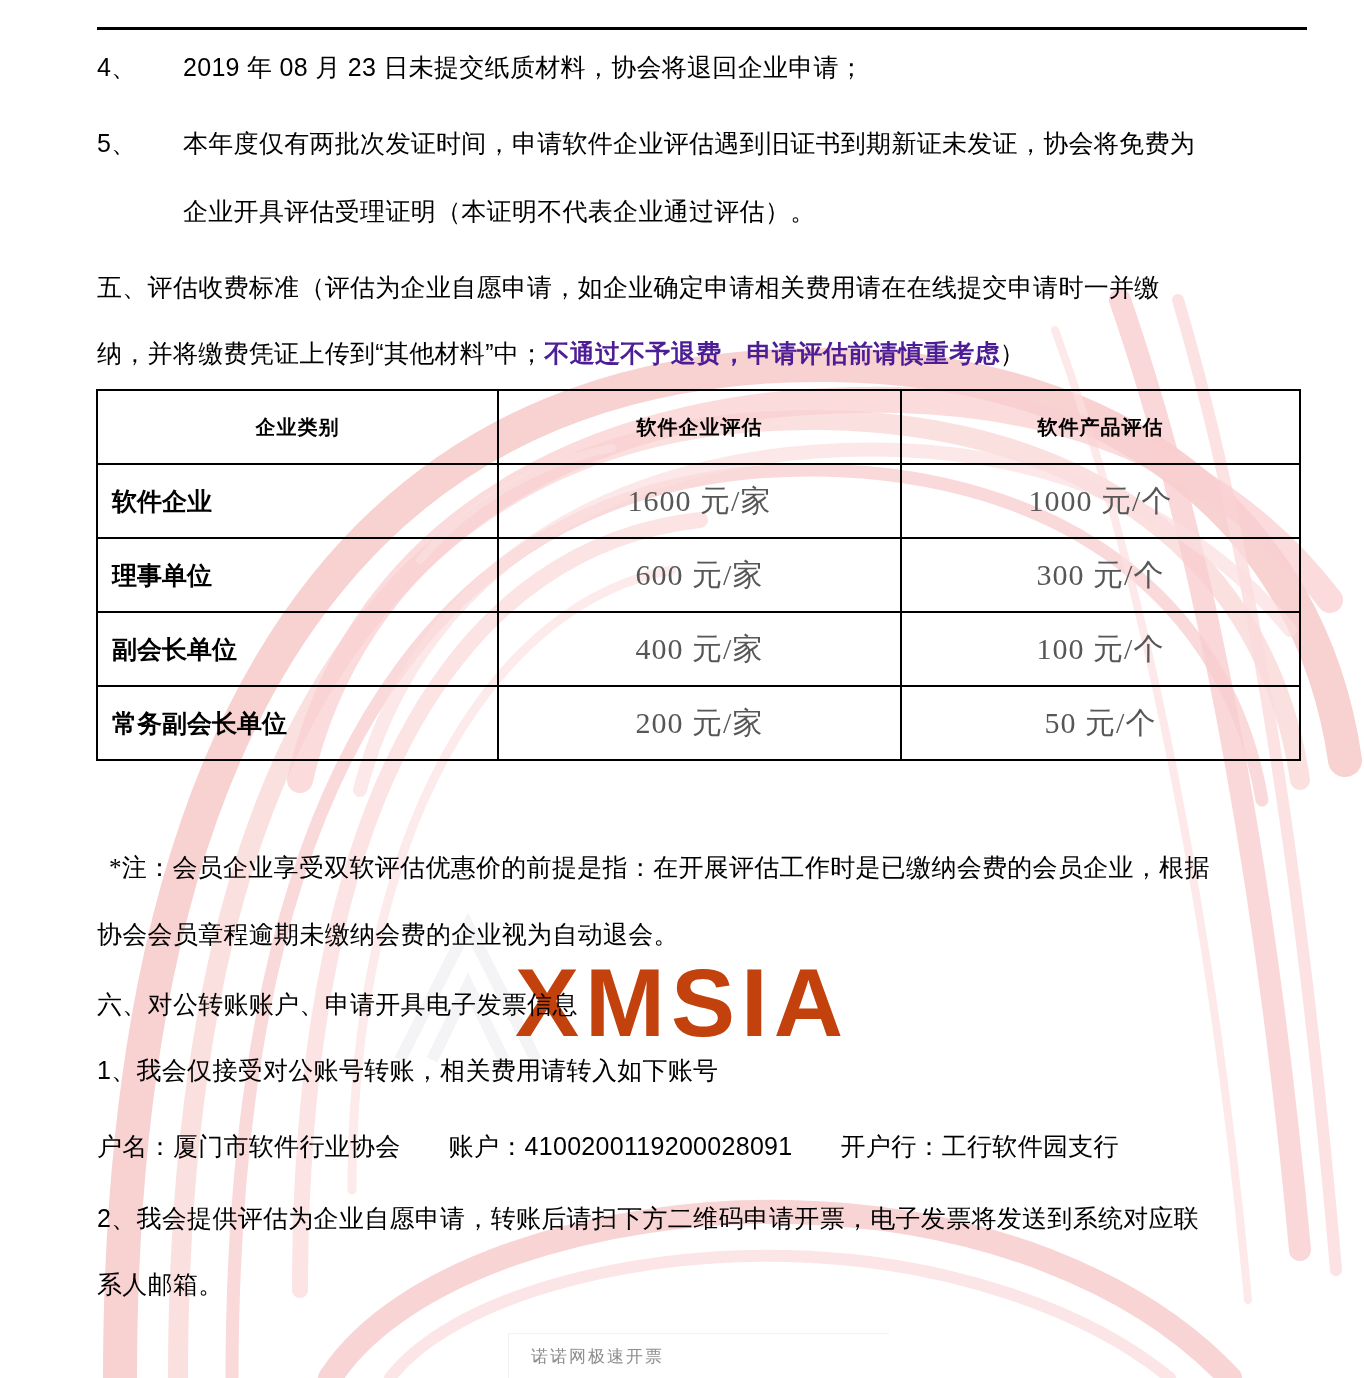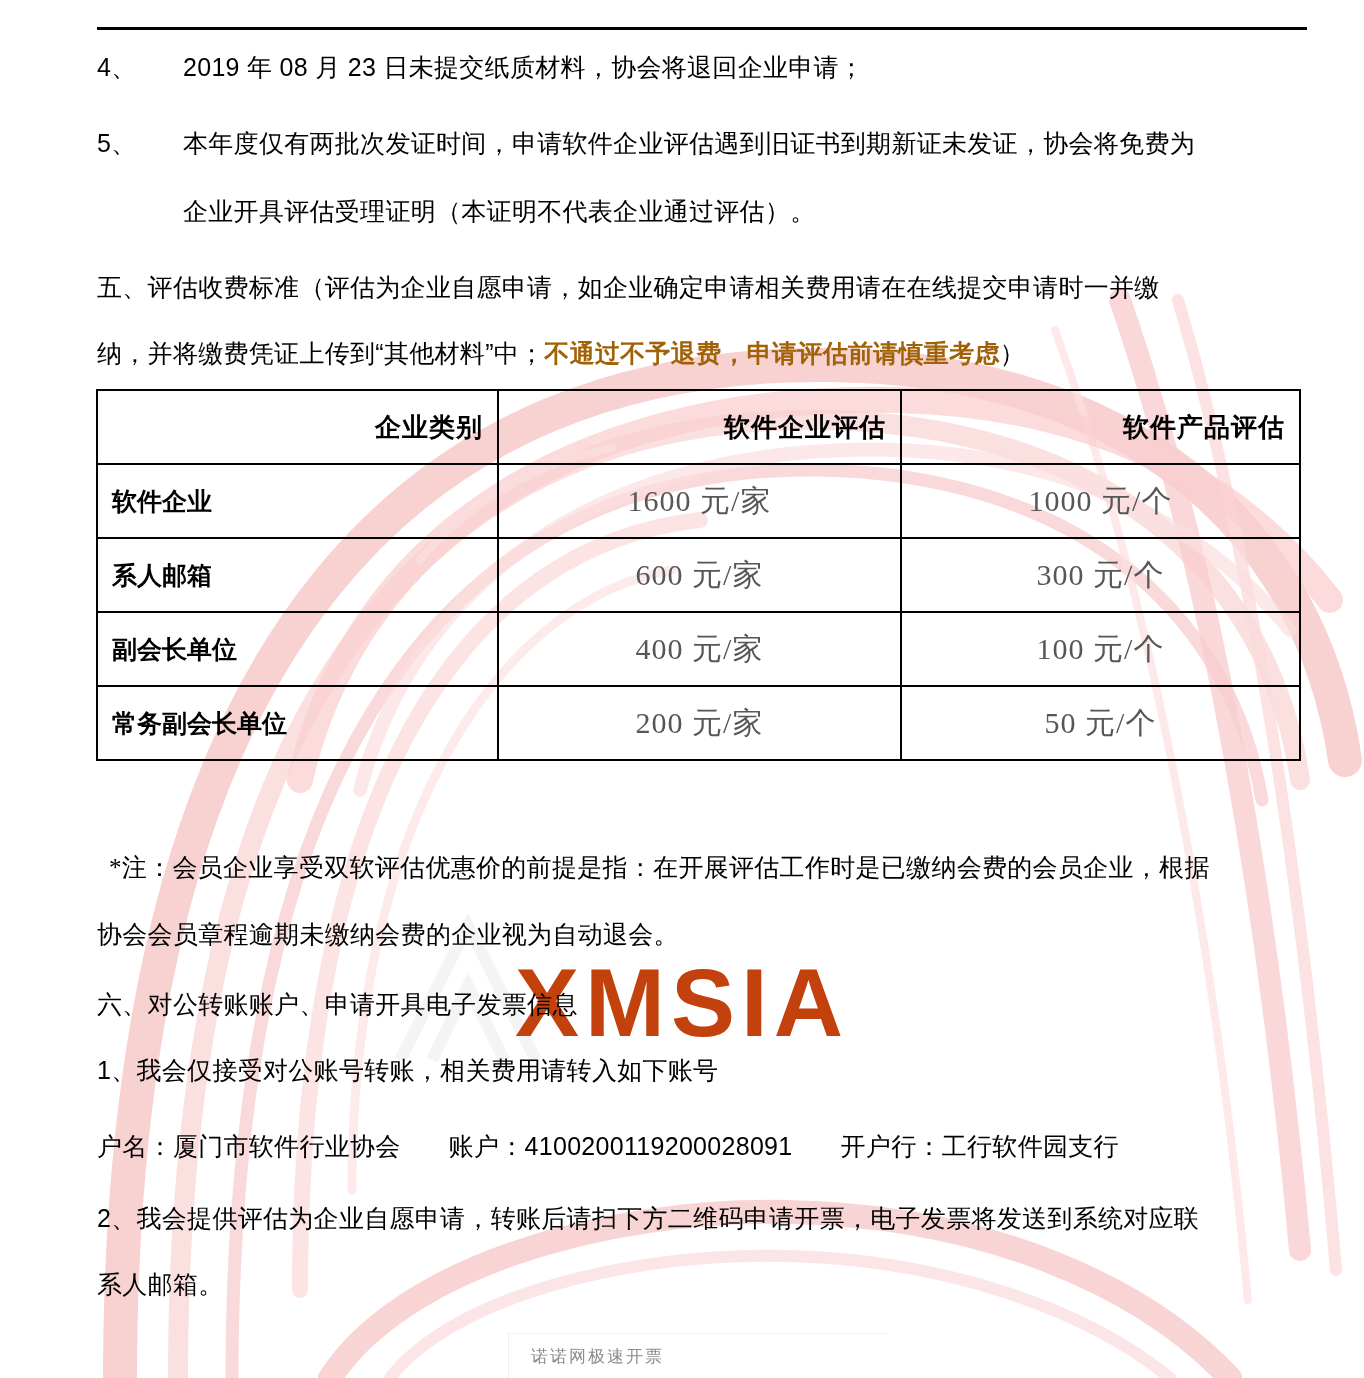--- a/index.html
+++ b/index.html
@@ -53,21 +53,21 @@
   }
 
   .para {
     position: absolute;
     font-size: 25px;
     line-height: 66px;
     white-space: nowrap;
     letter-spacing: .3px;
   }
   .b { font-weight: normal; }
-  .red { color: #a16207; font-weight: bold; }
+  .red { color: #4c1d95; font-weight: bold; }
   .num-idx {
     display: inline-block;
     width: 86px;
   }
 
   
   #fee-table {
     position: absolute;
     left: 96px;
     top: 389px;
@@ -76,22 +76,22 @@
     table-layout: fixed;
     background: transparent;
   }
   #fee-table td, #fee-table th {
     border: 2.5px solid #000;
     height: 72px;
     padding: 0 14px;
     background: transparent;
   }
   #fee-table th {
-    text-align: right;
-    font-size: 26px;
+    text-align: center;
+    font-size: 20px;
     font-weight: bold;
     letter-spacing: 1px;
   }
   #fee-table td.cat {
     text-align: left;
     font-size: 25px;
     font-weight: bold;
   }
   #fee-table td.val {
     text-align: center;
@@ -195,21 +195,21 @@
         <th>软件产品评估</th>
       </tr>
     </thead>
     <tbody>
       <tr>
         <td class="cat">软件企业</td>
         <td class="val">1600 元/家</td>
         <td class="val">1000 元/个</td>
       </tr>
       <tr>
-        <td class="cat">系人邮箱</td>
+        <td class="cat">理事单位</td>
         <td class="val">600 元/家</td>
         <td class="val">300 元/个</td>
       </tr>
       <tr>
         <td class="cat">副会长单位</td>
         <td class="val">400 元/家</td>
         <td class="val">100 元/个</td>
       </tr>
       <tr>
         <td class="cat">常务副会长单位</td>

